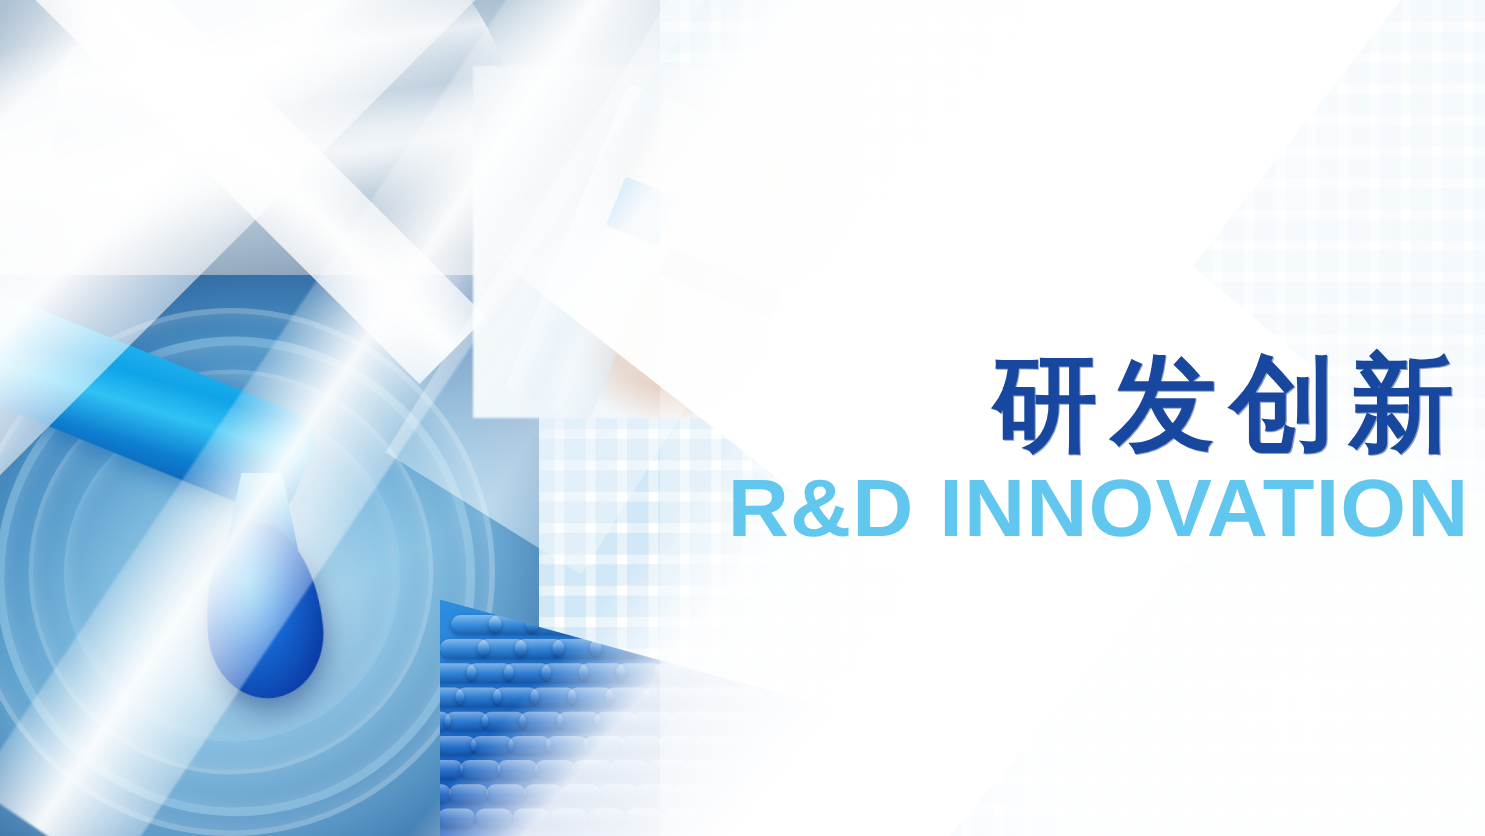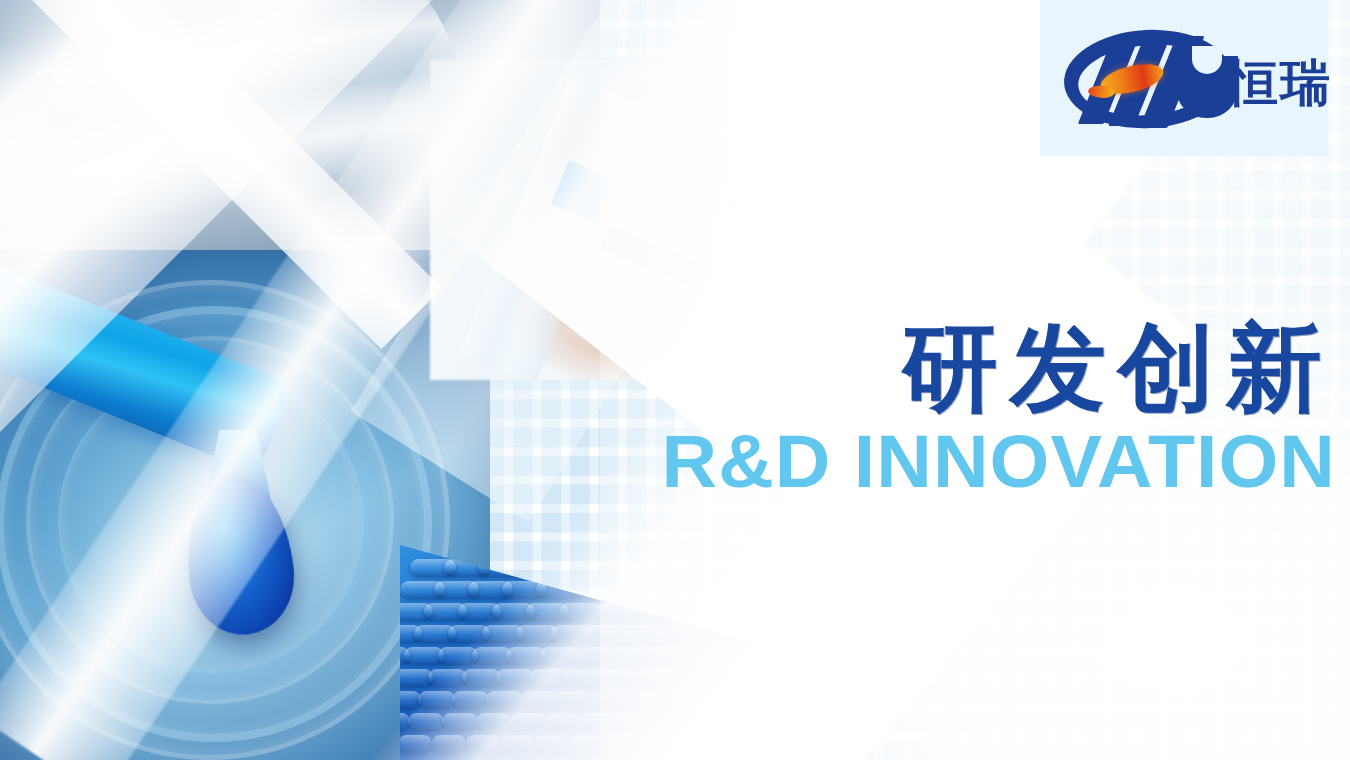--- a/index.html
+++ b/index.html
@@ -387,25 +387,14 @@
   <div class="chev chev-f"></div>
 
   <div class="haze"></div>
   <div class="grid-fade"></div>
 
   <div class="headline-wrap">
     <div class="headline-cn">研发创新</div>
     <div class="headline-en">R&amp;D INNOVATION</div>
   </div>
 
-  <div class="logo-panel">
-    <div class="logo-mark">
-      <div class="logo-oval"></div>
-      <div class="bar bar1"></div>
-      <div class="bar bar2"></div>
-      <div class="bar bar3"></div>
-      <div class="logo-hook"></div>
-      <div class="logo-flame"></div>
-    </div>
-    <div class="logo-cn">恒瑞</div>
-  </div>
 
 </div>
 
 </body></html>

